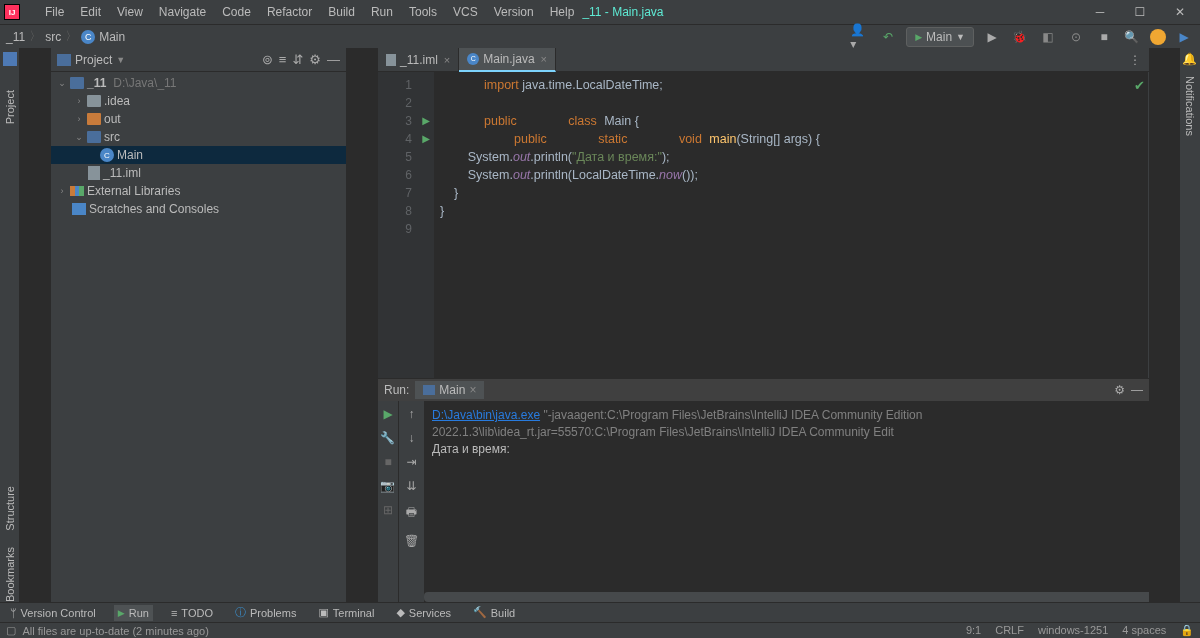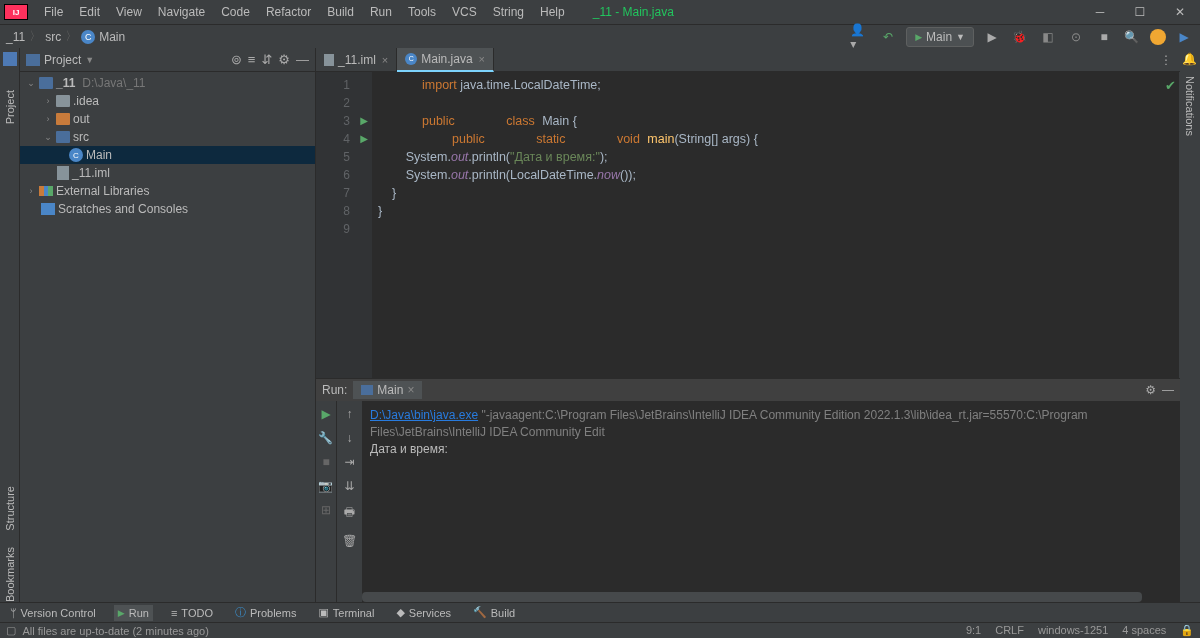--- a/index.html
+++ b/index.html
@@ -1,36 +1,36 @@
 <!DOCTYPE html>
 <html><head>
 <meta charset="utf-8">
 <style>
 * { margin:0; padding:0; box-sizing:border-box; font-family:"Segoe UI",Arial,sans-serif; }
 body { background:#2b2b2b; color:#bbb; font-size:12px; overflow:hidden; width:1200px; height:638px; position:relative; }
 .titlebar { height:24px; background:#3c3f41; display:flex; align-items:center; padding-left:4px; }
-.titlebar .logo { width:24px; height:16px; background:#fe315d; border:1px solid #000; margin-right:8px; display:flex; align-items:center; justify-content:center; font-size:8px; color:#fff; font-weight:bold;}
+.titlebar .logo { width:16px; height:16px; background:#fe315d; border:1px solid #000; margin-right:17px; display:flex; align-items:center; justify-content:center; font-size:8px; color:#fff; font-weight:bold;}
 .menubar { display:flex; gap:0; }
 .menubar span { padding:3px 8px; color:#bbb; cursor:default; }
-.title-text { margin-left:20px; color:#22c55e; }
+.title-text { color:#5eead4; }
 .win-controls { margin-left:auto; display:flex; }
 .win-controls div { width:40px; height:24px; display:flex; align-items:center; justify-content:center; color:#bbb; }
 .navbar { height:24px; background:#3c3f41; display:flex; align-items:center; padding:0 6px; border-top:1px solid #2b2b2b; }
 .breadcrumb { display:flex; align-items:center; gap:4px; font-size:12px; }
 .breadcrumb .sep { color:#666; }
 .breadcrumb .file-icon { width:14px; height:14px; background:#4a86c7; border-radius:50%; display:inline-flex; align-items:center; justify-content:center; font-size:9px; color:#fff; }
 .nav-right { margin-left:auto; display:flex; align-items:center; gap:8px; }
 .nav-right .icon { width:20px; height:20px; display:flex; align-items:center; justify-content:center; color:#aaa; }
 .run-config { background:#4c5052; border:1px solid #5e6060; border-radius:3px; padding:2px 8px; display:flex; align-items:center; gap:4px; }
 .run-config .tri { color:#59a869; font-size:9px; }
 .green-play { color:#59a869; }
 .bug-icon { color:#59a869; }
 .stop-icon { color:#666; }
 .yellow-circ { width:16px; height:16px; background:#f0a732; border-radius:50%; }
-.main { display:flex; height:calc(638px - 24px - 24px - 20px - 16px); }
+.main { display:flex; height:calc(638px - 24px - 24px - 20px - 16px);gap:31px; }
 .left-strip { width:20px; background:#3c3f41; border-right:1px solid #2b2b2b; display:flex; flex-direction:column; align-items:center; padding-top:4px; gap:20px;}
 .left-strip .vert { writing-mode:vertical-rl; transform:rotate(180deg); font-size:11px; color:#bbb; padding:4px 0;}
 .left-strip .proj-icon { width:14px; height:14px; background:#4e7ab5; }
 .sidebar { width:296px; background:#3c3f41; border-right:1px solid #2b2b2b; display:flex; flex-direction:column;}
 .sb-header { height:24px; display:flex; align-items:center; padding:0 6px; border-bottom:1px solid #2b2b2b; }
 .sb-header .title { display:flex; align-items:center; gap:4px;}
 .sb-header .icons { margin-left:auto; display:flex; gap:6px; color:#aaa;}
 .sb-header .icons span { font-size:13px; }
 .tree { flex:1; overflow:auto; font-size:12px; padding-top:2px;}
 .tree-row { display:flex; align-items:center; height:18px; padding-left:6px; gap:3px; }
@@ -91,21 +91,21 @@
     <span>File</span>
     <span>Edit</span>
     <span>View</span>
     <span>Navigate</span>
     <span>Code</span>
     <span>Refactor</span>
     <span>Build</span>
     <span>Run</span>
     <span>Tools</span>
     <span>VCS</span>
-    <span>String</span>
+    <span>Version</span>
     <span>Help</span>
   </div>
   <div class="title-text">_11 - Main.java</div>
   <div class="win-controls">
     <div>─</div>
     <div>☐</div>
     <div>✕</div>
   </div>
 </div>
 

